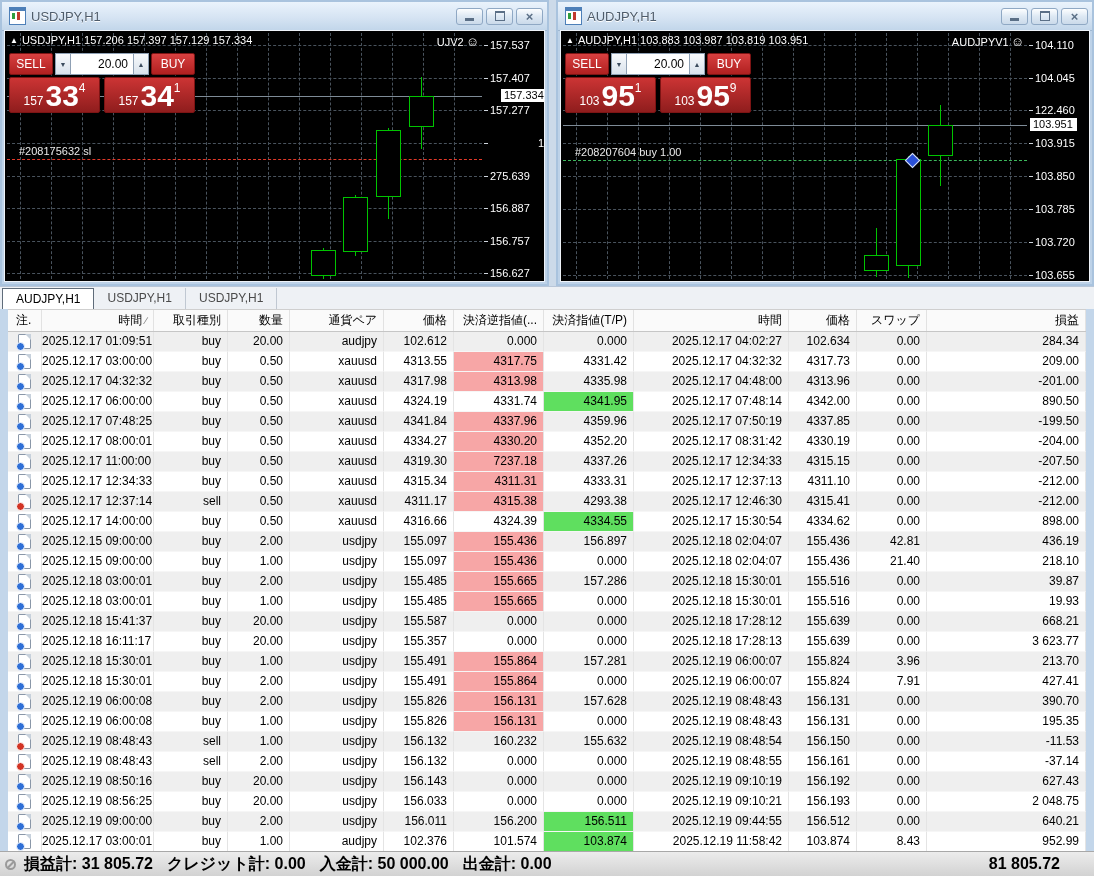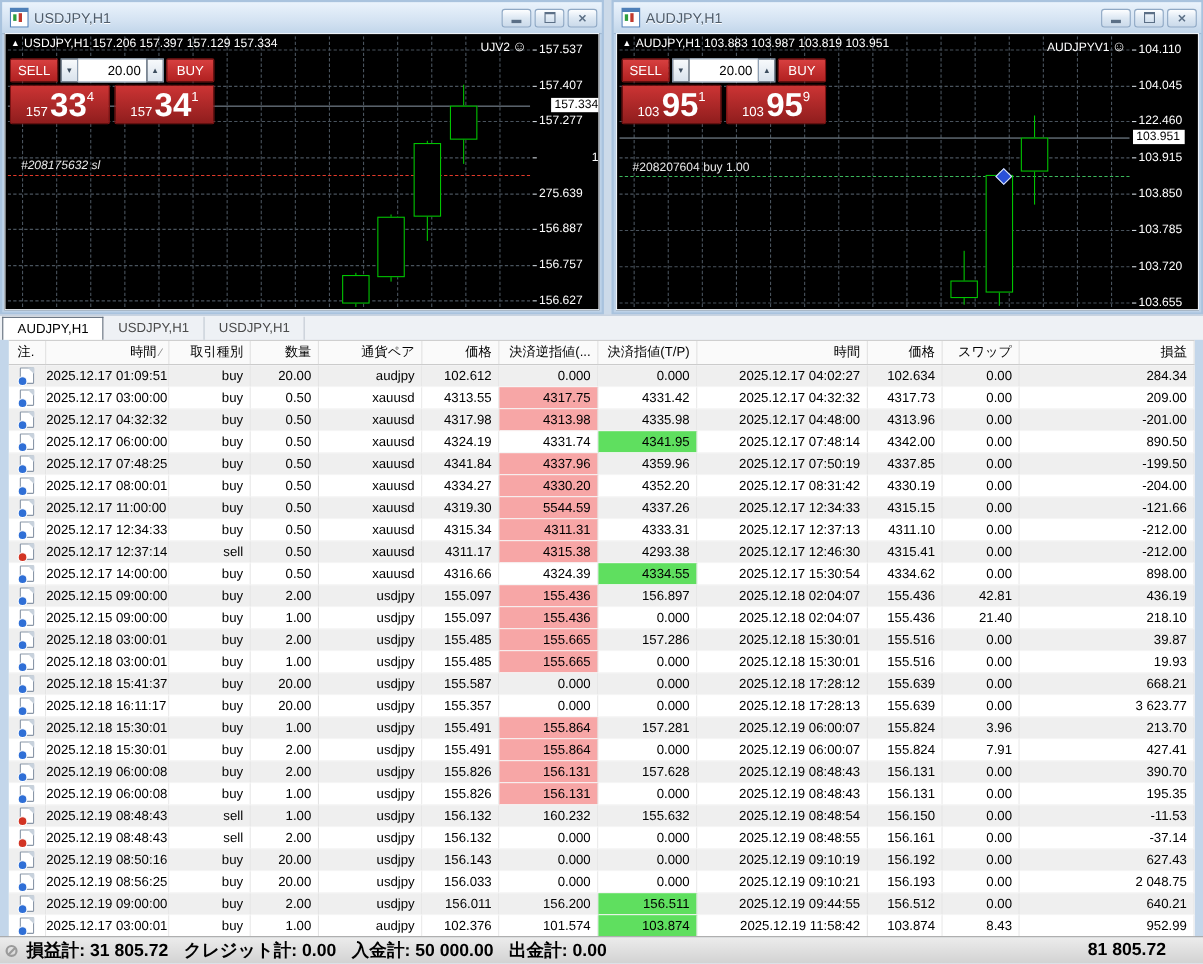--- a/index.html
+++ b/index.html
@@ -160,21 +160,21 @@
           <div class="hgrid" style="top: 12.049px;"></div>
           <div class="hgrid" style="top: 44.6816px;"></div>
           <div class="hgrid" style="top: 77.3143px;"></div>
           <div class="hgrid" style="top: 109.947px;"></div>
           <div class="hgrid" style="top: 142.58px;"></div>
           <div class="hgrid" style="top: 175.212px;"></div>
           <div class="hgrid" style="top: 207.845px;"></div>
           <div class="hgrid" style="top: 240.478px;"></div>
           <div class="curline" style="top: 63.0061px;"></div>
           <div class="orderline" style="top: 126.263px; border-top: 1px dashed rgb(226, 58, 42);"></div>
-          <div class="orderlbl" style="left: 12px; top: 112.263px; font-style: italic;">#208175632 sl</div>
+          <div class="orderlbl" style="left: 12px; top: 112.263px;">#208175632 sl</div>
           <div class="wick" style="left: 316px; top: 215.124px; height: 35.8959px; background: rgb(0, 196, 0);"></div>
           <div class="cbody" style="left: 303.5px; top: 216.631px; width: 25px; height: 26.8592px; border: 1px solid rgb(0, 196, 0);"></div>
           <div class="wick" style="left: 348px; top: 162.41px; height: 60.2449px; background: rgb(0, 196, 0);"></div>
           <div class="cbody" style="left: 335.5px; top: 163.916px; width: 25px; height: 55.2245px; border: 1px solid rgb(0, 196, 0);"></div>
           <div class="wick" style="left: 381px; top: 95.3878px; height: 91.1204px; background: rgb(0, 196, 0);"></div>
           <div class="cbody" style="left: 368.5px; top: 97.1449px; width: 25px; height: 66.7714px; border: 1px solid rgb(0, 196, 0);"></div>
           <div class="wick" style="left: 414px; top: 43.9286px; height: 72.2939px; background: rgb(0, 196, 0);"></div>
           <div class="cbody" style="left: 401.5px; top: 63.0061px; width: 25px; height: 30.6245px; border: 1px solid rgb(0, 196, 0);"></div>
         </div>
       <div class="axis">
@@ -437,26 +437,26 @@
         <div class="td icon-cell">
           <div class="doc-icon">
             <div class="dot buy"></div>
           </div>
         </div>
         <div class="td">2025.12.17 11:00:00</div>
         <div class="td">buy</div>
         <div class="td">0.50</div>
         <div class="td">xauusd</div>
         <div class="td">4319.30</div>
-        <div class="td pink">5544.59</div>
+        <div class="td pink">7237.18</div>
         <div class="td">4337.26</div>
         <div class="td">2025.12.17 12:34:33</div>
         <div class="td">4315.15</div>
         <div class="td">0.00</div>
-        <div class="td">-121.66</div>
+        <div class="td">-207.50</div>
       </div>
       <div class="trow grid-row">
         <div class="td icon-cell">
           <div class="doc-icon">
             <div class="dot buy"></div>
           </div>
         </div>
         <div class="td">2025.12.17 12:34:33</div>
         <div class="td">buy</div>
         <div class="td">0.50</div>

